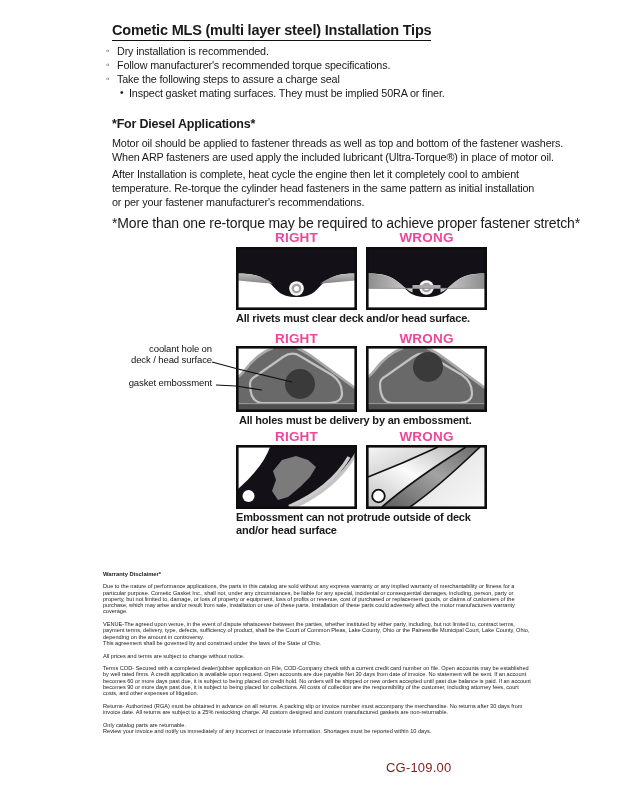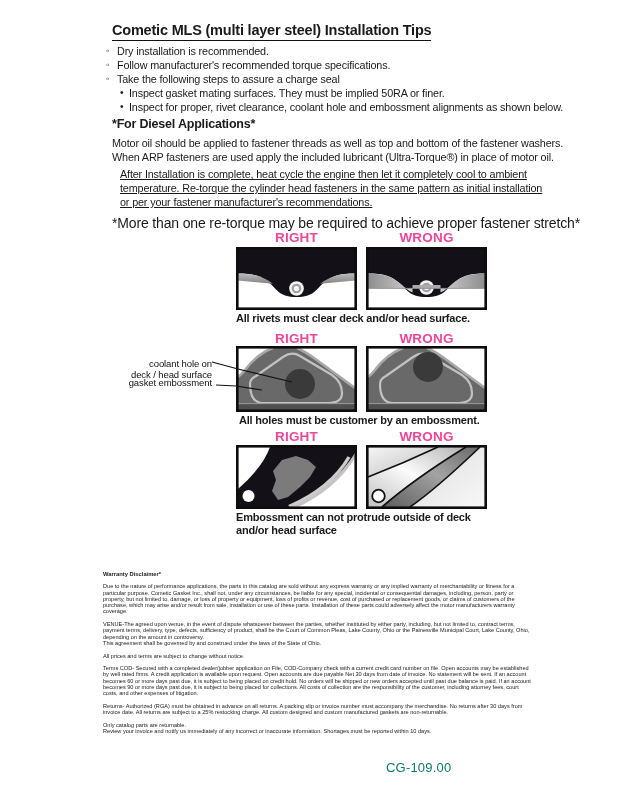--- a/index.html
+++ b/index.html
@@ -17,49 +17,48 @@
   .tips{left:108px;top:44px;font-size:10.8px;letter-spacing:-0.15px;line-height:14px;}
   .tip-item{position:relative;padding-left:9px;white-space:nowrap;}
   .tip-item::before{content:"\25E6";position:absolute;left:-2px;top:0;font-size:10px;}
   .sub-tips{margin-left:12px;}
   .sub-tip-item{position:relative;padding-left:9px;white-space:nowrap;}
   .sub-tip-item::before{content:"\2022";position:absolute;left:0;top:0;font-size:10px;}
   
   .diesel-heading{left:112px;top:117px;font-size:12.5px;font-weight:bold;letter-spacing:-0.2px;white-space:nowrap;}
   .body-para{font-size:10.8px;line-height:14px;letter-spacing:-0.15px;white-space:pre-line;}
   .p1{left:112px;top:136px;}
-  .p2{left:120px;top:167px;text-decoration:underline;}
+  .p2{left:112px;top:167px;}
   .note{left:112px;top:215px;font-size:14px;letter-spacing:-0.15px;white-space:nowrap;}
   
   .dlabel{width:121px;text-align:center;font-size:13.5px;font-weight:600;color:#ec4899;letter-spacing:0.2px;}
   .caption{font-size:11px;font-weight:bold;letter-spacing:-0.2px;white-space:pre-line;line-height:12.5px;}
   .dbox{display:block;}
   
   .annot{font-size:9.5px;line-height:10.5px;letter-spacing:-0.1px;text-align:right;width:102px;white-space:pre-line;color:#111;}
   
   .disclaimer{left:103px;top:571px;width:430px;font-size:5.6px;line-height:6.3px;color:#222;}
   .disclaimer h3{margin:0 0 6px 0;font-size:5.8px;}
   .disclaimer p{margin:0 0 6.3px 0;white-space:pre-line;}
   
-  .footer-code{left:386px;top:760px;font-size:13px;color:#0f766e;letter-spacing:0.2px;}
+  .footer-code{left:386px;top:760px;font-size:13px;color:#7f1d1d;letter-spacing:0.2px;}
 </style>
 </head>
 <body>
 
 <div class="page">
 
   <div class="abs doc-title">Cometic MLS (multi layer steel) Installation Tips</div>
 
   <div class="abs tips">
     <div class="tip-item">Dry installation is recommended.</div>
     <div class="tip-item">Follow manufacturer's recommended torque specifications.</div>
     <div class="tip-item">Take the following steps to assure a charge seal</div>
     <div class="sub-tips">
       <div class="sub-tip-item">Inspect gasket mating surfaces.  They must be implied 50RA or finer.</div>
-      <div class="sub-tip-item">Inspect for proper, rivet clearance, coolant hole and embossment alignments as shown below.</div>
     </div>
   </div>
 
   <div class="abs body-para p1">Motor oil should be applied to fastener threads as well as top and bottom of the fastener washers.
 When ARP fasteners are used apply the included lubricant (Ultra-Torque®) in place of motor oil.</div>
   <div class="abs diesel-heading">*For Diesel Applications*</div>
   <div class="abs body-para p2">After Installation is complete, heat cycle the engine then let it completely cool to ambient
 temperature. Re-torque the cylinder head fasteners in the same pattern as initial installation
 or per your fastener manufacturer's recommendations.</div>
   <div class="abs note">*More than one re-torque may be required to achieve proper fastener stretch*</div>
@@ -109,21 +108,21 @@
     <rect x="46.5" y="38" width="28" height="3.4" fill="#ababab"></rect>
     <line x1="2" y1="41.4" x2="119" y2="41.4" stroke="#8f8f8f" stroke-width="0.9"></line>
     <rect x="1.3" y="1.3" width="118.4" height="60.4" fill="none" stroke="#0d0d0d" stroke-width="2.6"></rect>
   </svg>
 
   <div class="abs caption" style="left:236px;top:312px;">All rivets must clear deck and/or head surface.</div>
 
   <div class="abs dlabel" style="left:236px;top:331px;">RIGHT</div>
   <div class="abs dlabel" style="left:366px;top:331px;">WRONG</div>
 
-  <div class="abs annot" style="left:110px;top:359px;">coolant hole on
+  <div class="abs annot" style="left:110px;top:344px;">coolant hole on
 deck / head surface</div>
   <div class="abs annot" style="left:110px;top:378px;">gasket embossment</div>
 
   <svg class="abs dbox" style="left:236px;top:346px;" width="121" height="66" viewBox="0 0 121 66">
     <rect x="1.3" y="1.3" width="118.4" height="63.4" fill="#696969"></rect>
     <path d="M2,2 L37,2 Q21,8 9,24 Q5,29 2,31 Z" fill="#ffffff"></path>
     <path d="M61,2 L119,2 L119,42 Q100,28 78,12 Q68,5 61,2 Z" fill="#ffffff"></path>
     <path d="M37,2 Q21,8 9,24 Q5,29 2,31" fill="none" stroke="#a8a8a8" stroke-width="2.6"></path>
     <path d="M61,2 Q68,5 78,12 Q100,28 119,42" fill="none" stroke="#a8a8a8" stroke-width="2.6"></path>
     <path d="M14,38 Q14,56 26,57 L92,57 Q106,57 106,47 Q106,36 96,29 L64,10 Q56,5 47,11 L20,30 Q14,33 14,38 Z" fill="none" stroke="#c2c2c2" stroke-width="2.2"></path>
@@ -144,21 +143,21 @@
     <rect x="2" y="58.4" width="117" height="5.6" fill="#4f4f4f"></rect>
     <circle cx="62" cy="21" r="15" fill="#3a3a3a"></circle>
     <rect x="1.3" y="1.3" width="118.4" height="63.4" fill="none" stroke="#0d0d0d" stroke-width="2.6"></rect>
   </svg>
 
   <svg class="abs" style="left:208px;top:338px;" width="96" height="60" viewBox="0 0 96 60">
     <polyline points="4,24 30,31 84,44" fill="none" stroke="#111111" stroke-width="1.2"></polyline>
     <polyline points="8,47 28,48 54,52" fill="none" stroke="#111111" stroke-width="1.2"></polyline>
   </svg>
 
-  <div class="abs caption" style="left:239px;top:414px;">All holes must be customer by an embossment.</div>
+  <div class="abs caption" style="left:239px;top:414px;">All holes must be delivery by an embossment.</div>
 
   <div class="abs dlabel" style="left:236px;top:429px;">RIGHT</div>
   <div class="abs dlabel" style="left:366px;top:429px;">WRONG</div>
 
   <svg class="abs dbox" style="left:236px;top:445px;" width="121" height="64" viewBox="0 0 121 64">
     <rect x="1.3" y="1.3" width="118.4" height="61.4" fill="#ffffff"></rect>
     <path d="M118,10 Q98,44 54,63" fill="none" stroke="#c4c4c4" stroke-width="5"></path>
     <path d="M34,2 L119,2 L119,8 Q98,42 54,62 L2,62 L2,44 Q27,22 34,2 Z" fill="#141018"></path>
     <path d="M113,12 Q95,43 53,61.5" fill="none" stroke="#cccccc" stroke-width="3.4"></path>
     <path d="M46,15 L60,11 L72,15 L80,22 L74,32 L64,42 L52,52 L42,55 L36,46 L40,35 L37,26 Z" fill="#7b7b7b"></path>

